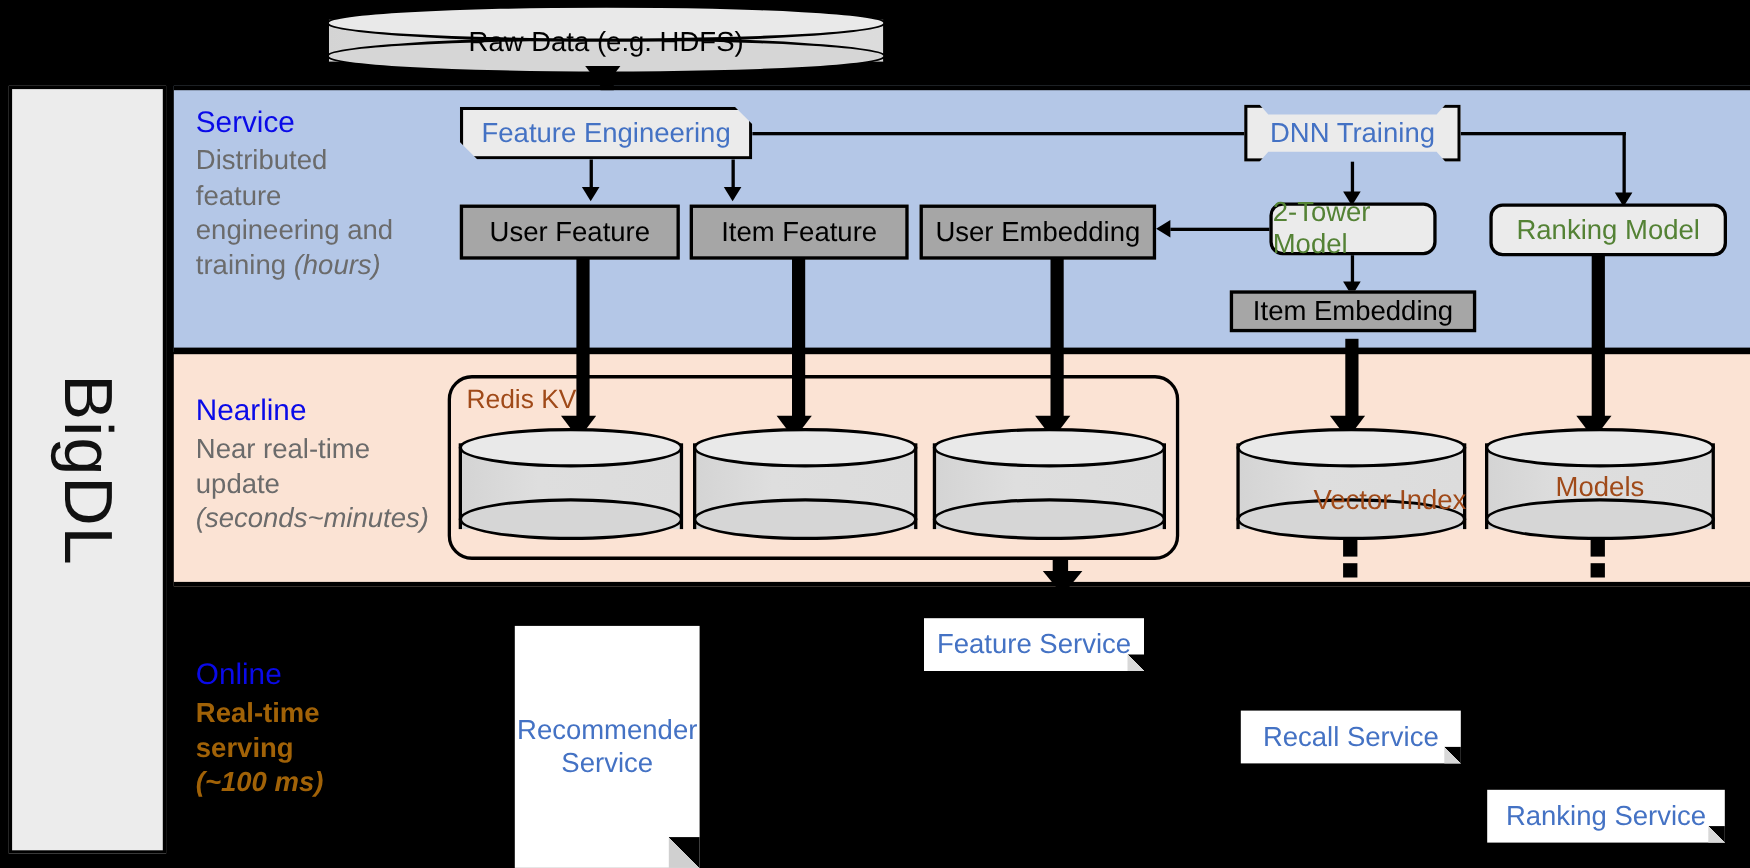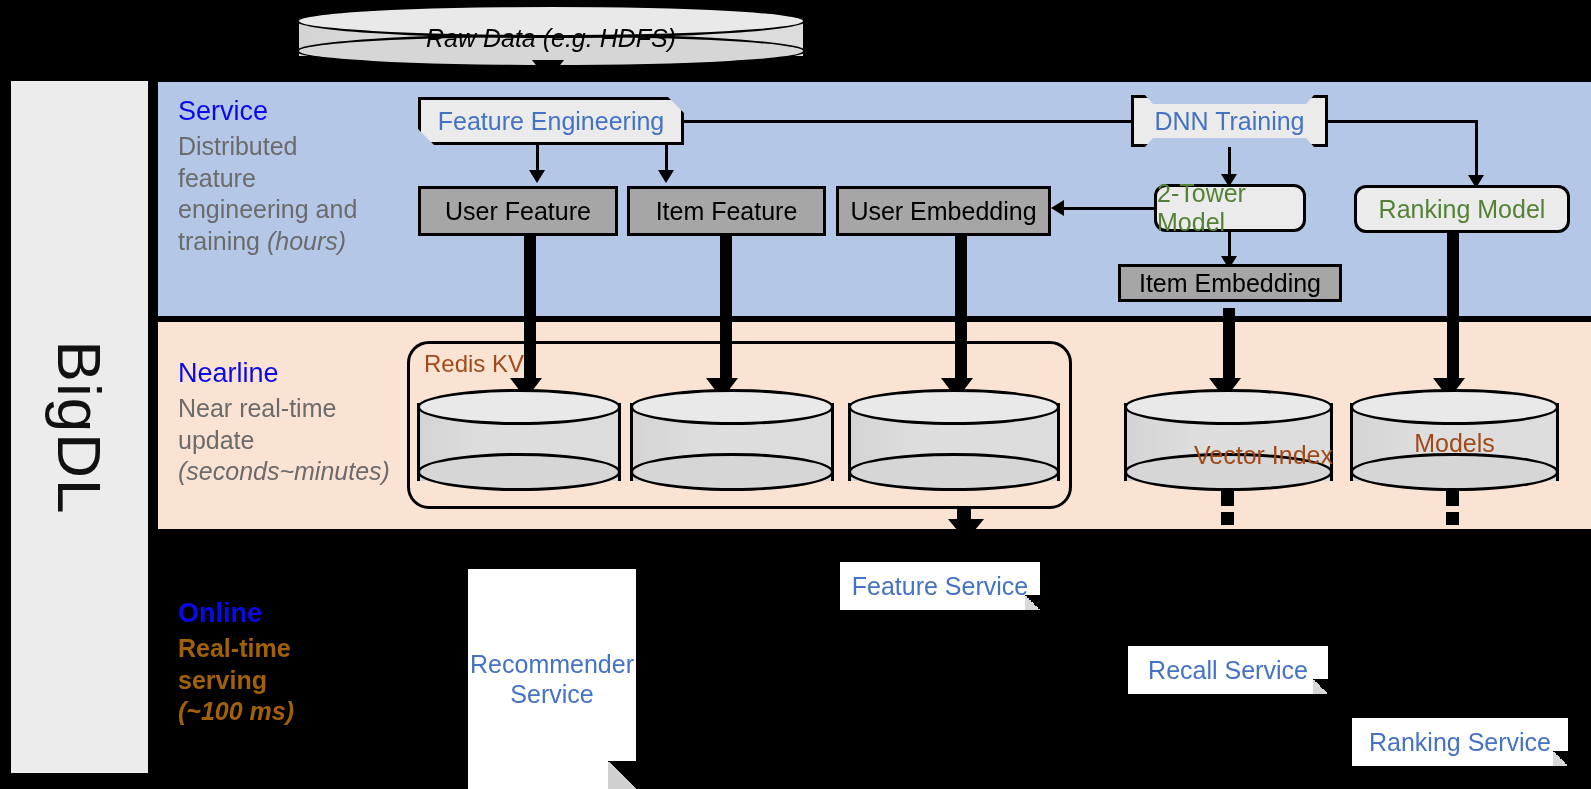--- a/index.html
+++ b/index.html
@@ -45,21 +45,21 @@
   }
   #band-online {
     left: 158px; top: 537px; width: 1433px; height: 252px;
     background: #000000;
   }
 
   
   .band-title {
     font-size: 27px; color: #0a0ae8; font-weight: 400;
   }
-  .band-title.online { font-weight: 700; }
+  .band-title.online { font-weight: 400; }
   .band-desc {
     font-size: 25px; color: #6b6b6b; line-height: 1.26; margin-top: 4px;
   }
   .band-desc.online { color: #a16207; font-weight: 700; }
   .band-desc i { font-style: italic; }
 
   
   .gray-box {
     background: #a6a6a6;
     border: 3px solid #000000;
@@ -196,21 +196,21 @@
   <div class="abs" id="band-online"></div>
 
   <div class="abs" id="bigdl-panel">
     <div id="bigdl-label">BigDL</div>
   </div>
 
   <div class="cyl abs" style="left:296px; top:4px; width:510px; height:62px;">
     <div class="body" style="top:14px; height:38px;"></div>
     <div class="bottom" style="top:30px; height:28px;"></div>
     <div class="top" style="top:0px; height:28px;"></div>
-    <div class="cyl-label" style="top:20px; color:#000000;font-style:italic;">Raw Data (e.g. HDFS)</div>
+    <div class="cyl-label" style="top:20px; color:#000000;">Raw Data (e.g. HDFS)</div>
   </div>
 
   <div class="abs vline-thick" style="left:546px; top:62px; height:20px;"></div>
   <div class="abs arrowhead-down-thick" style="left:532px; top:60px;"></div>
 
   <div class="abs" style="left:178px; top:96px; width:210px;">
     <div class="band-title">Service</div>
     <div class="band-desc">
       <span>Distributed</span><br>
       <span>feature</span><br>

